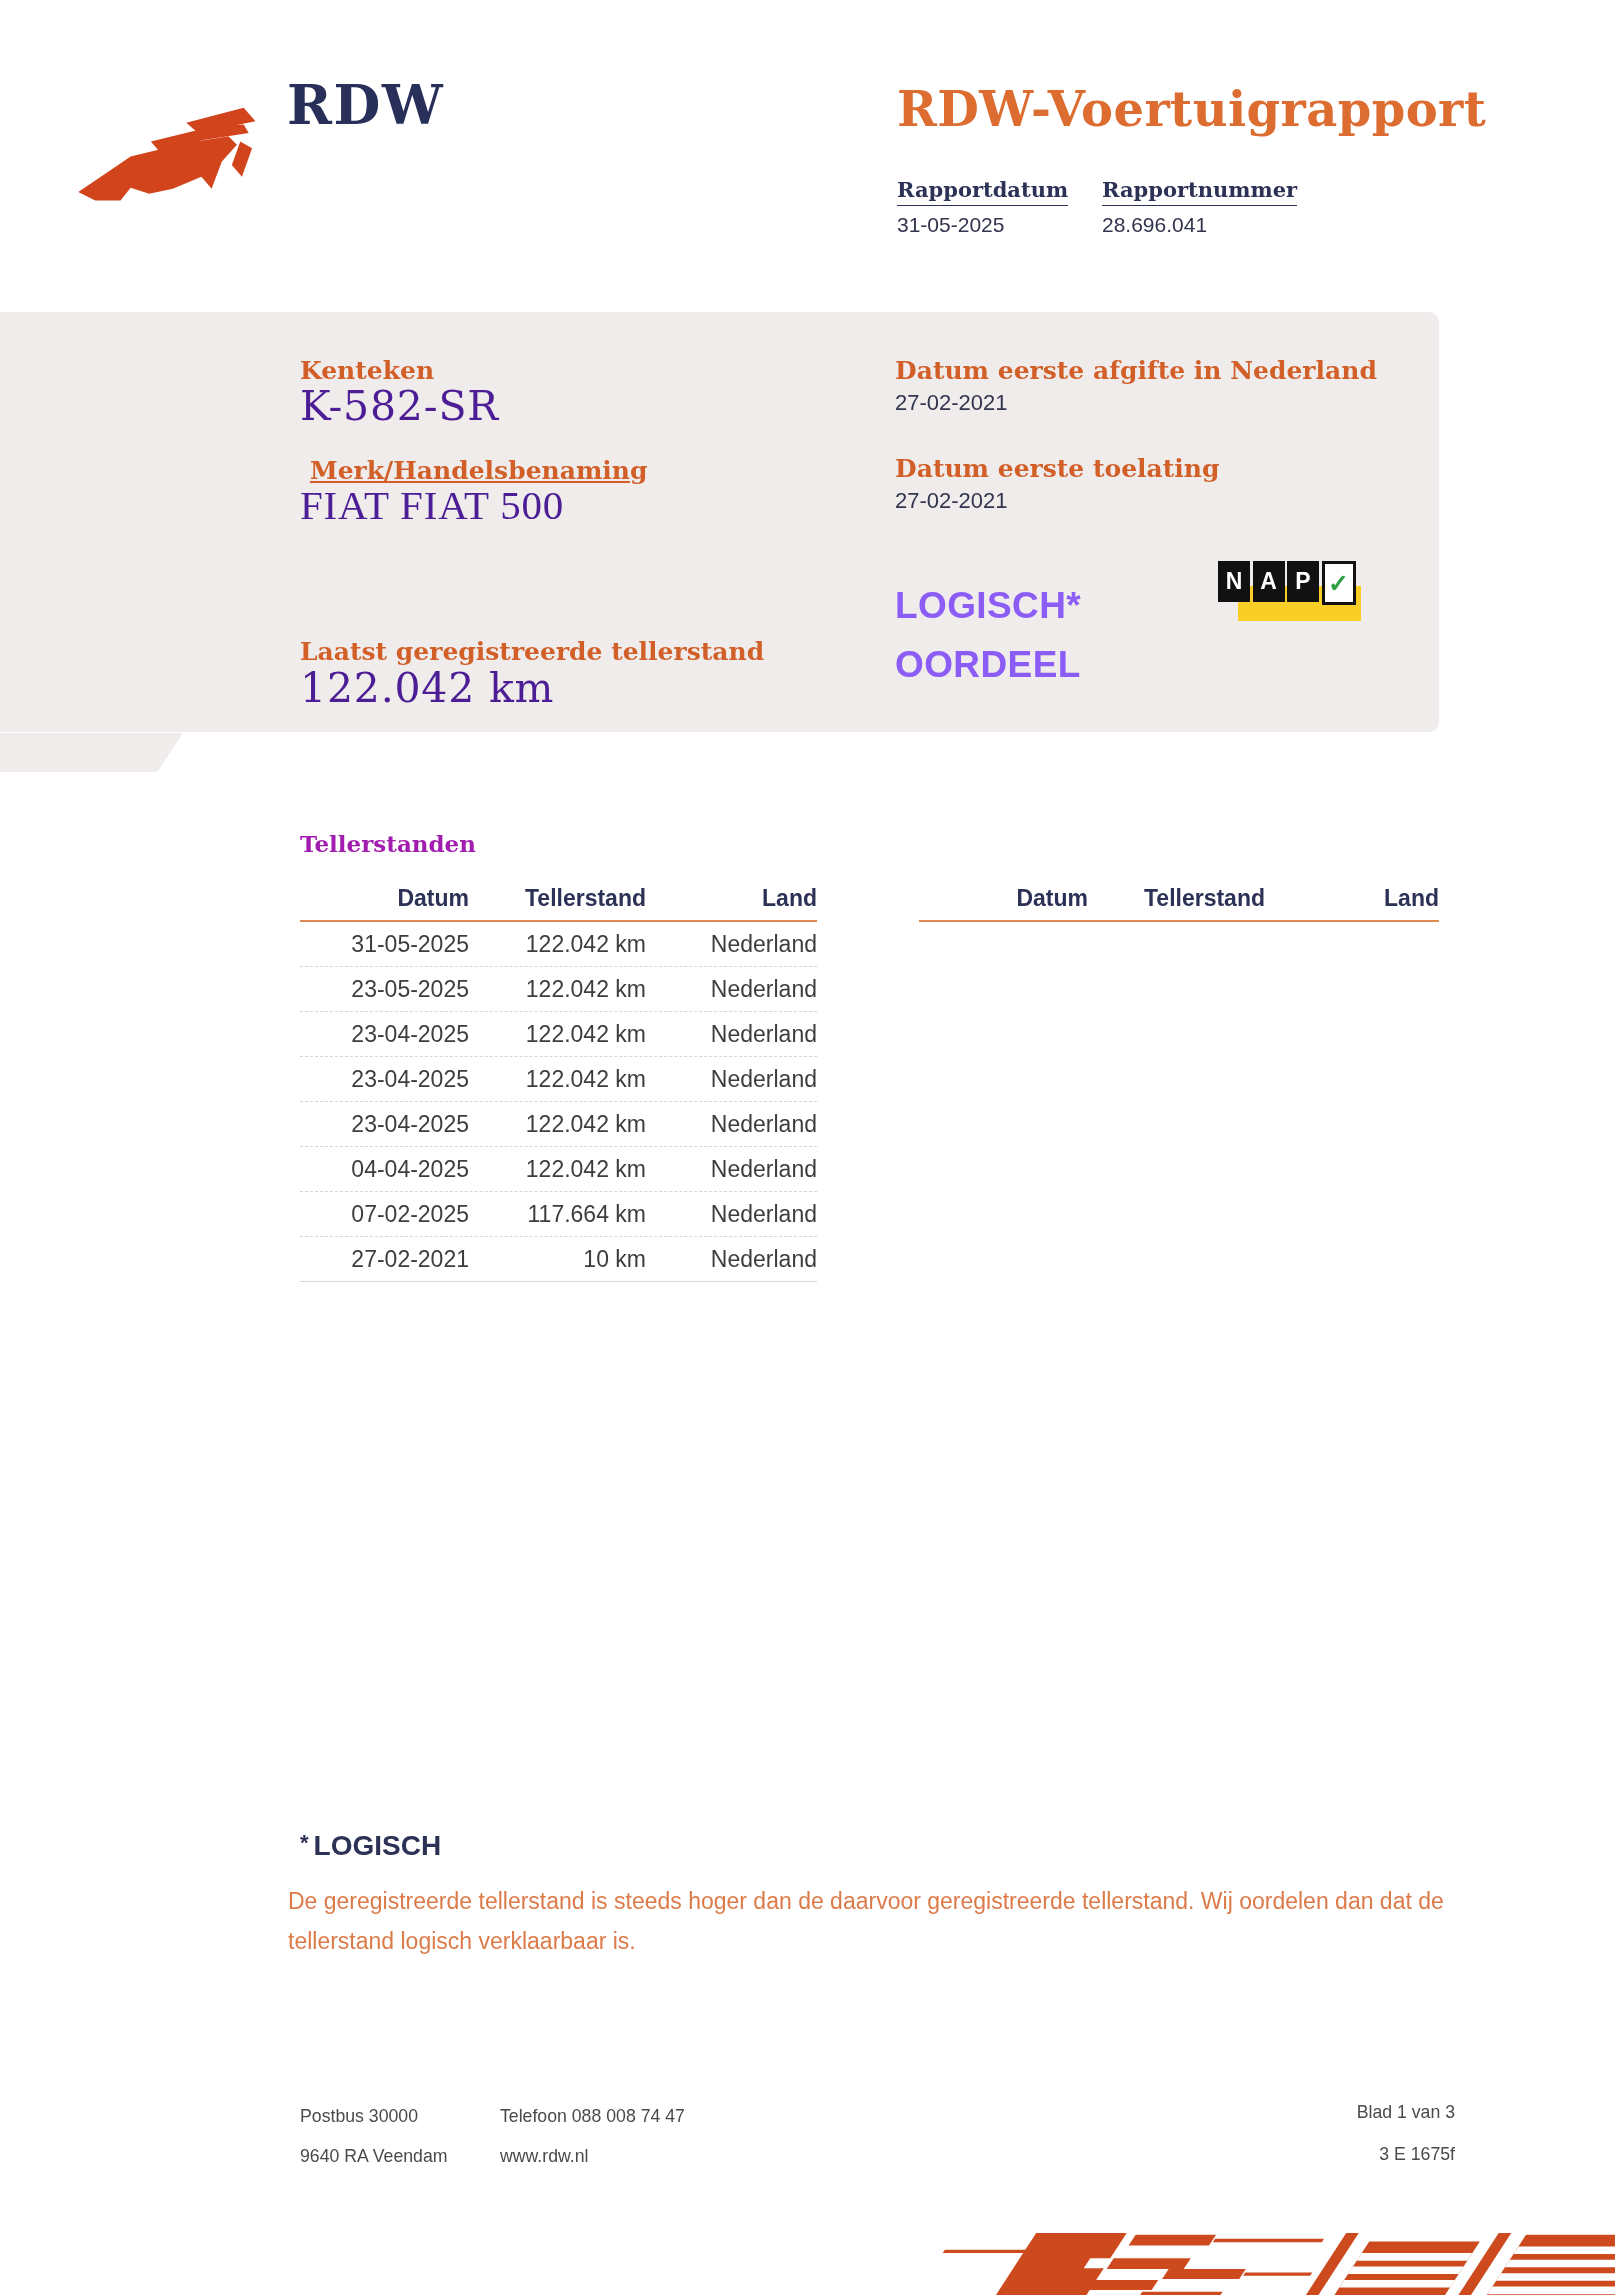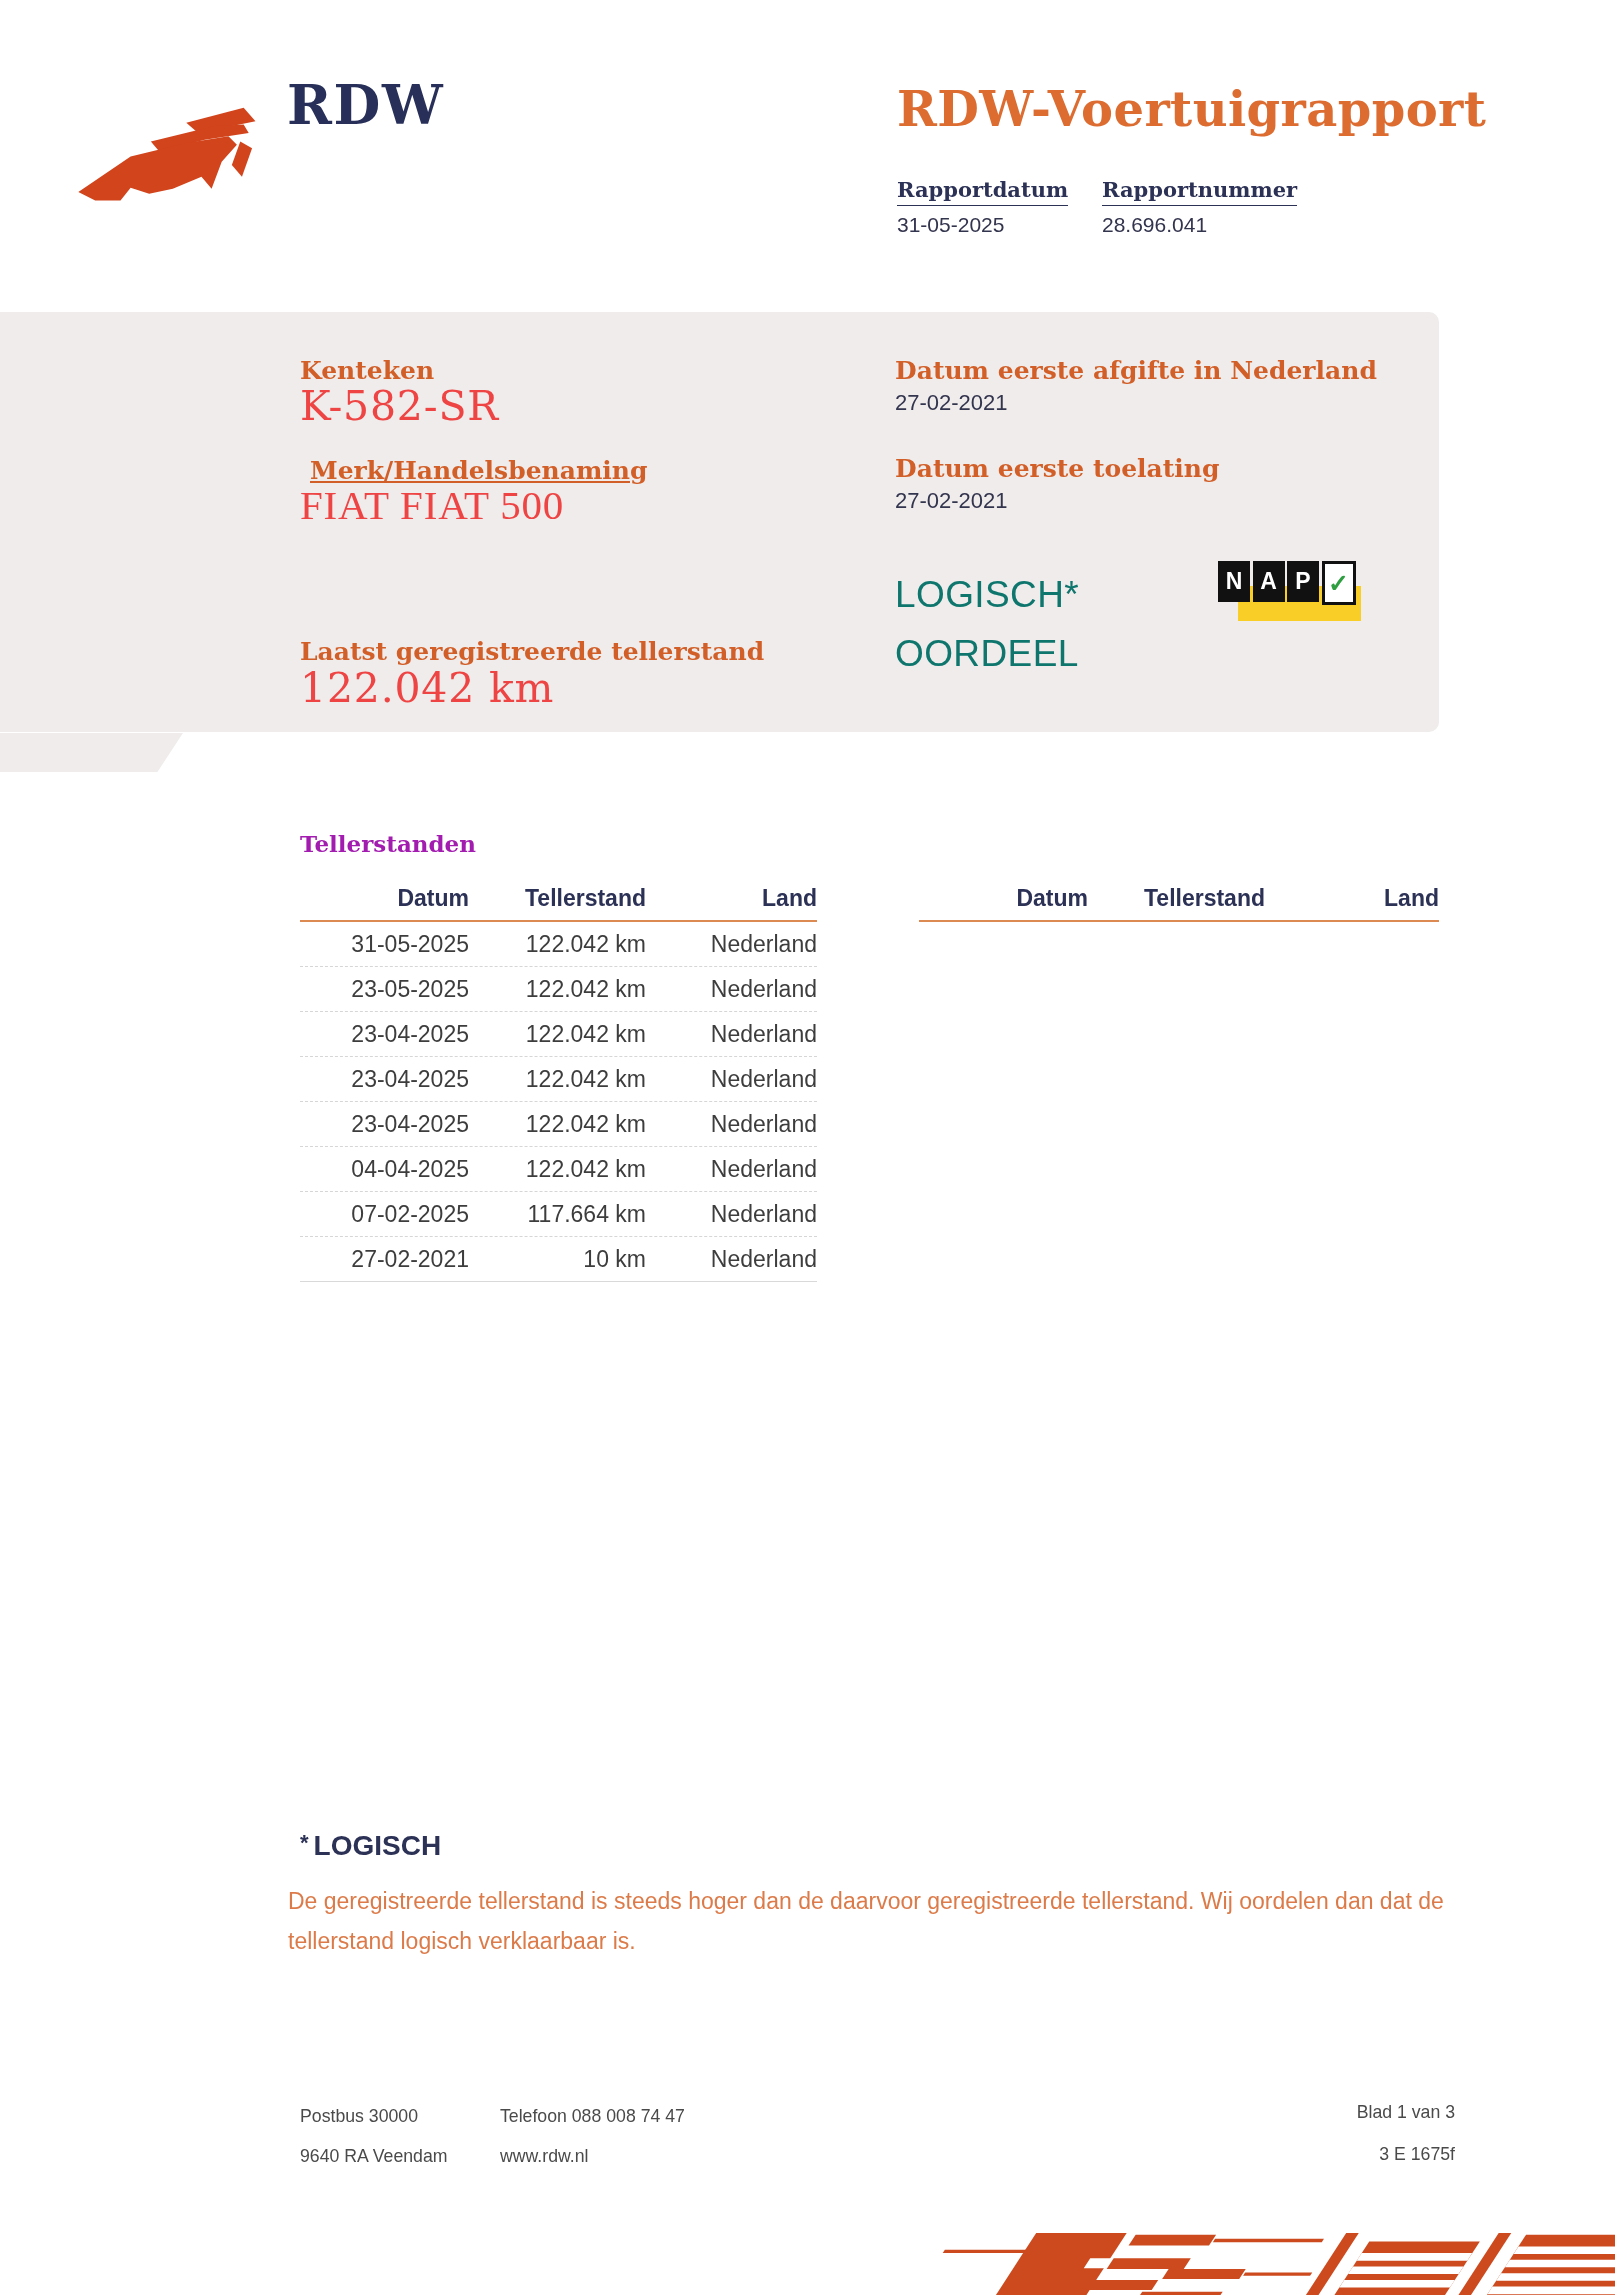--- a/index.html
+++ b/index.html
@@ -12,23 +12,23 @@
   .doc-title{font-family:"DejaVu Serif",serif;font-weight:600;font-size:48px;color:#dc6c30;letter-spacing:0.4px;}
   .meta-label{font-family:"DejaVu Serif",serif;font-weight:700;font-size:21px;color:#2c3156;
               border-bottom:1.7px solid #2c3156;padding-bottom:2.5px;display:inline-block;}
   .meta-value{font-size:21px;color:#33344e;}
 
   
   .panel{left:0;top:312px;width:1439px;height:420px;background:#efeceb;border-radius:0 10px 10px 0;}
   .panel-tail{left:0;top:733px;width:183px;height:39px;background:#efeceb;
               clip-path:polygon(0 0,100% 0,86% 100%,0 100%);}
   .field-label{font-family:"DejaVu Serif",serif;font-weight:700;font-size:25px;color:#d25f28;}
-  .field-big{font-family:"DejaVu Serif",serif;font-weight:400;font-size:41px;color:#ef4444;letter-spacing:0.8px;}
+  .field-big{font-family:"DejaVu Serif",serif;font-weight:400;font-size:41px;color:#4c1d95;letter-spacing:0.8px;}
   .field-value{font-size:22px;color:#33344e;}
-  .verdict{font-weight:400;font-size:37px;color:#0f766e;letter-spacing:0.4px;}
+  .verdict{font-weight:700;font-size:37px;color:#8b5cf6;letter-spacing:0.4px;margin-top:11px;}
 
   
   .nap{left:1218px;top:561px;width:148px;height:64px;}
   .nap-yellow{position:absolute;left:20px;top:25px;width:123px;height:35px;background:#f8ce27;}
   .nap-tiles{position:absolute;left:0;top:0;display:flex;gap:2.5px;}
   .nap-tile{width:32px;height:41px;background:#111111;color:#ffffff;display:flex;align-items:center;justify-content:center;
             font-weight:700;font-size:23px;}
   .nap-check{width:34px;height:39px;background:#ffffff;border:3.4px solid #111111;display:flex;align-items:center;justify-content:center;
              box-sizing:border-box;height:44px;color:#2f9e41;font-weight:700;font-size:25px;}
 

